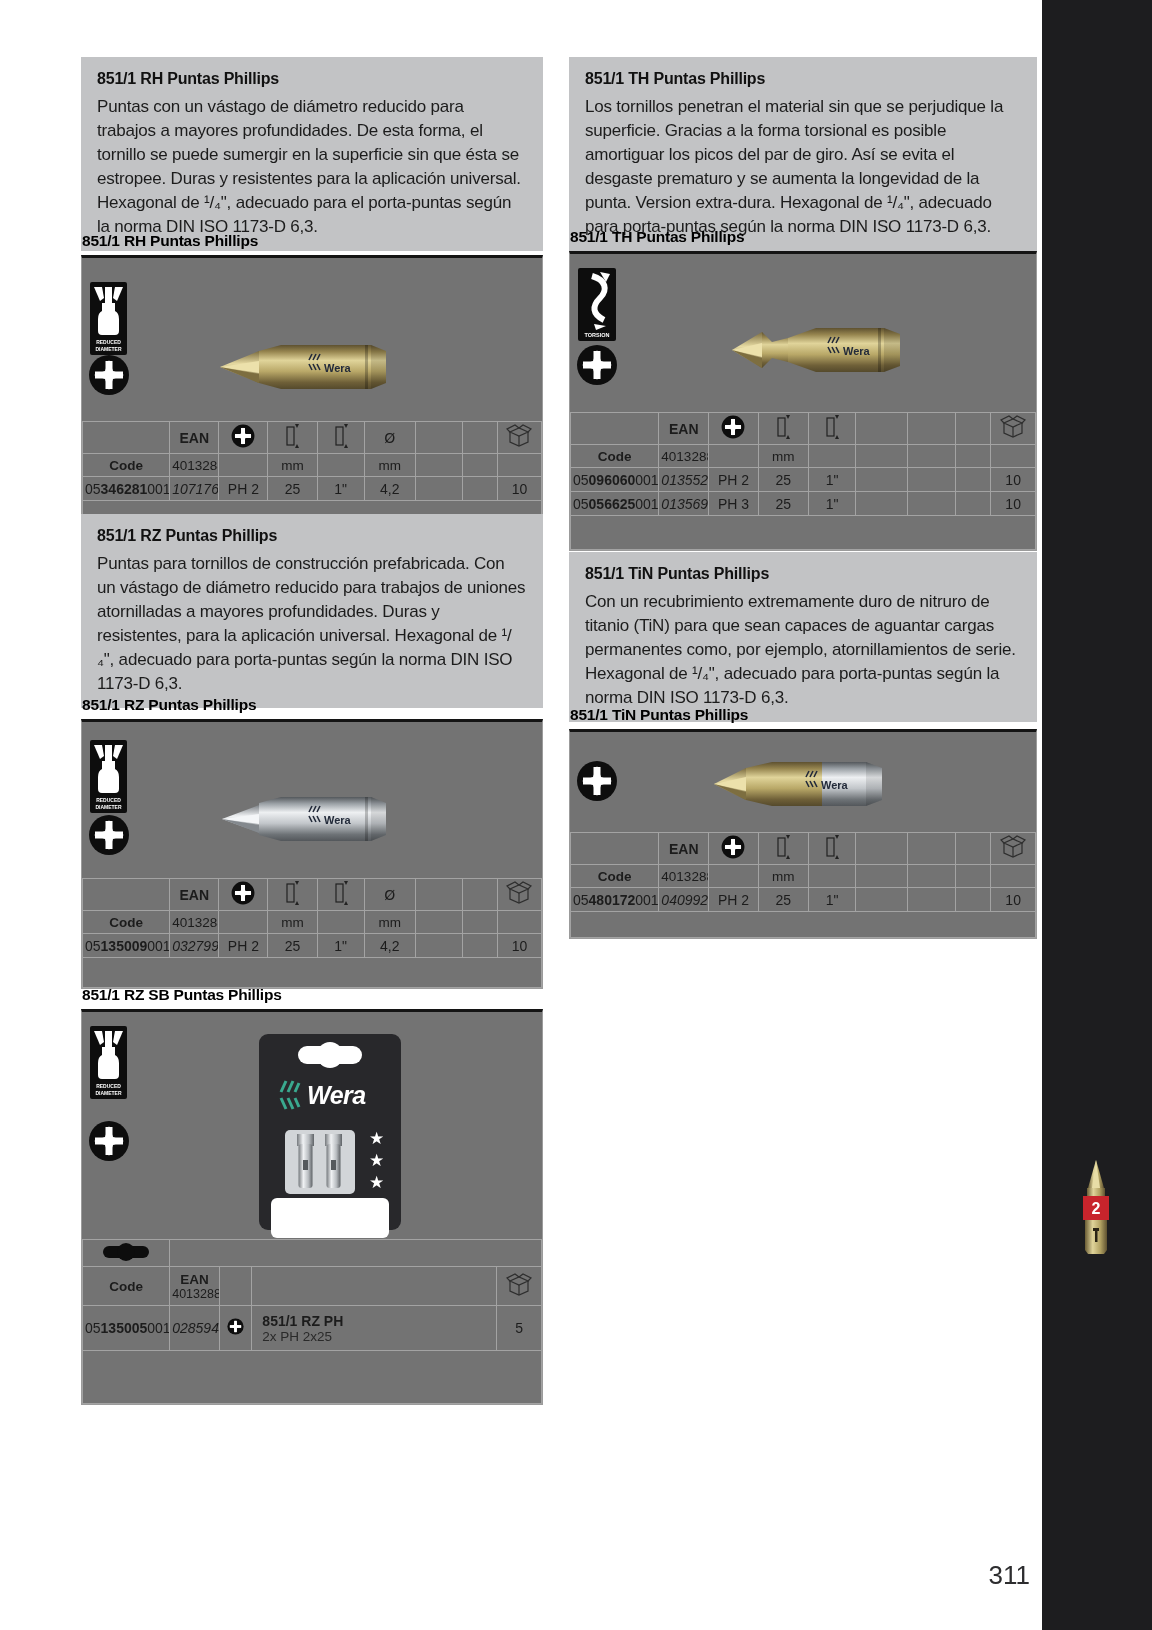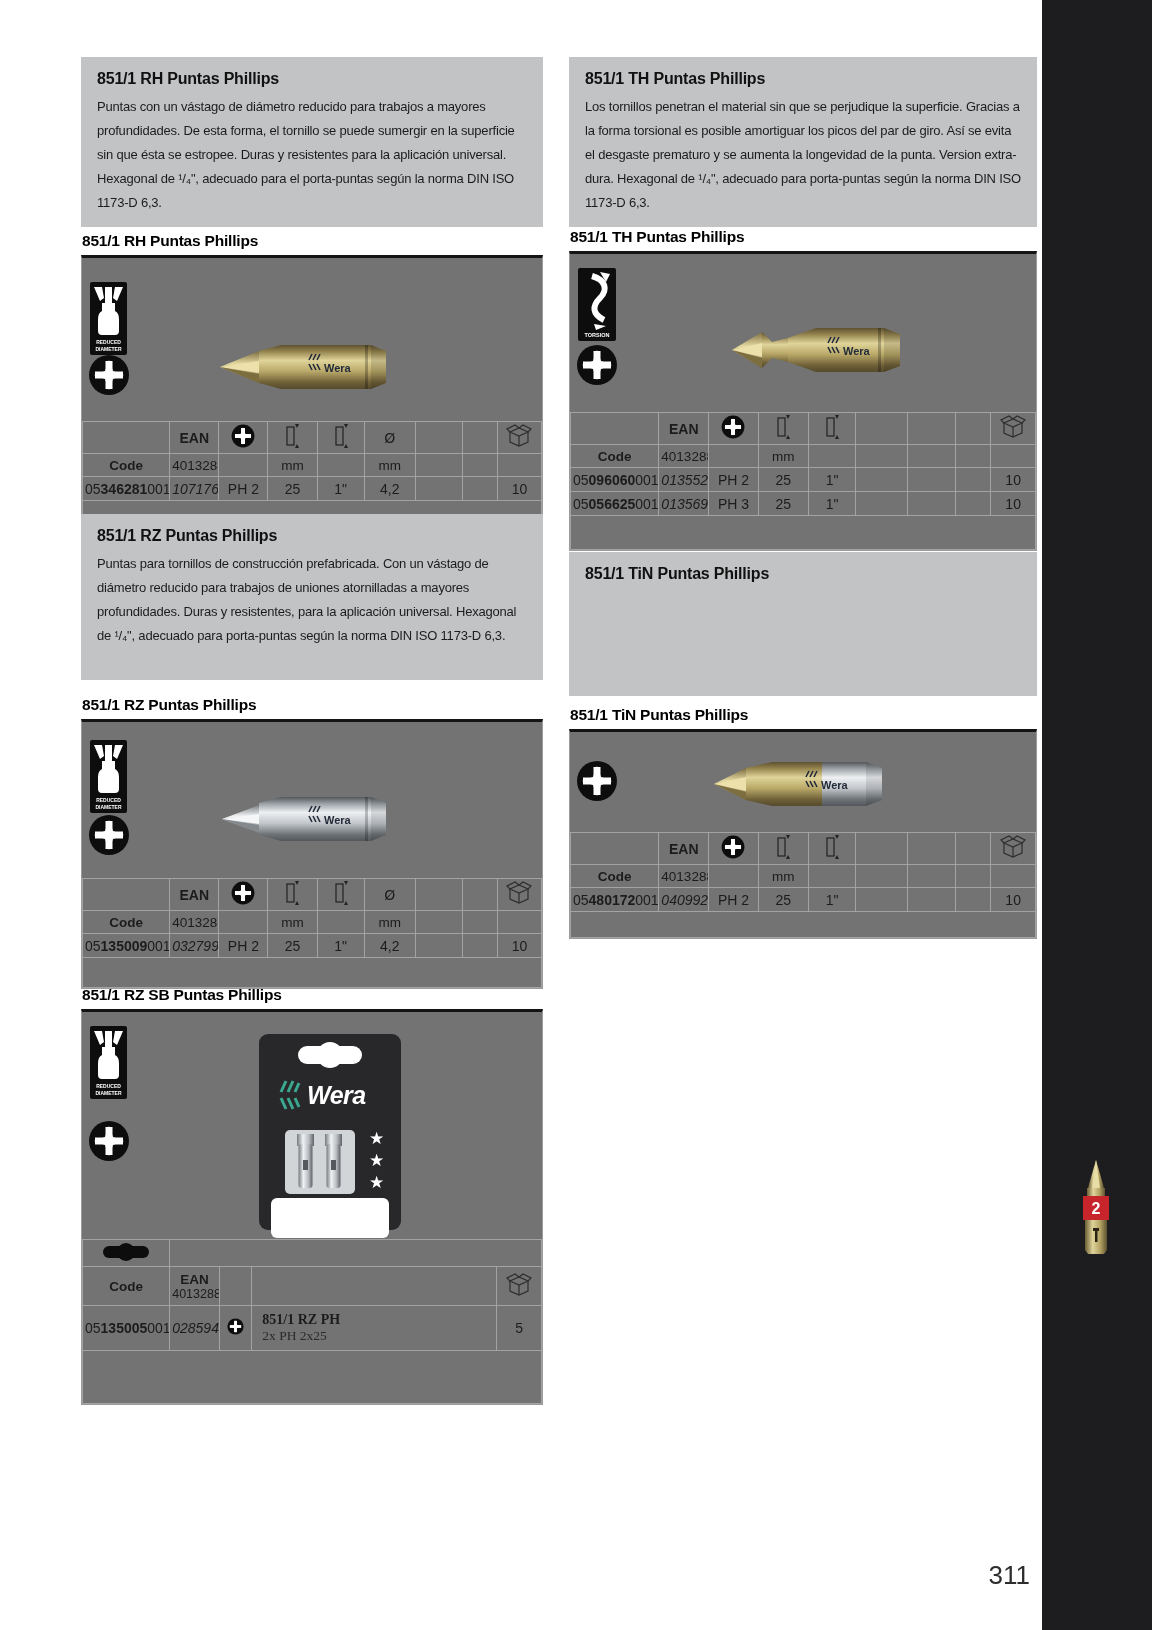--- a/index.html
+++ b/index.html
@@ -8,21 +8,21 @@
     font-family:"Liberation Sans", sans-serif;color:#1a1a1a;
     -webkit-font-smoothing:antialiased;
   }
   .black-bar{position:absolute;left:1042px;top:0;width:110px;height:1630px;background:#1d1d1f;}
   .col{position:absolute;top:0;}
   .col-left{left:81px;width:462px;}
   .col-right{left:569px;width:468px;}
 
   .desc-box{position:absolute;left:0;width:100%;background:#c2c3c5;box-sizing:border-box;padding:13px 16px 12px 16px;}
   .desc-title{font-size:16px;font-weight:bold;color:#111;margin:0 0 7px 0;letter-spacing:-0.2px;}
-  .desc-body{font-size:13px;line-height:24px;color:#1c1c1c;letter-spacing:-0.2px;}
+  .desc-body{font-size:17px;line-height:24px;color:#1c1c1c;letter-spacing:-0.2px;}
 
   .sect{position:absolute;left:0;width:100%;}
   .sect-title{font-size:15.5px;font-weight:bold;color:#000;margin:0 0 5px 1px;letter-spacing:-0.2px;}
   .product-box{border:1px solid #9b9b9b;border-top:3px solid #141414;background:#737373;}
   .image-area{position:relative;}
 
   table.grid{width:100%;border-collapse:collapse;table-layout:fixed;}
   table.grid td{border:1px solid #a3a3a3;text-align:center;vertical-align:middle;
     font-size:14px;color:#1c1c1c;padding:1px 2px;overflow:hidden;}
   table.grid tr.icon-row td{height:27px;}
@@ -441,21 +441,21 @@
         </tr>
         <tr class="data-row">
           <td class="code-cell" style="height:42px;"><span>05</span><span class="b">135005</span><span>001</span></td>
           <td class="ean-val">028594</td>
           <td><svg width="17" height="17" viewBox="0 0 42 42">
                   <circle cx="21" cy="21" r="20" fill="#0d0d0d"></circle>
                   <polygon points="21,6 25,17 36,21 25,25 21,36 17,25 6,21 17,17" fill="#fff"></polygon>
                   <rect x="17.5" y="7" width="7" height="28" fill="#fff"></rect>
                   <rect x="7" y="17.5" width="28" height="7" fill="#fff"></rect>
                 </svg></td>
-          <td style="padding-left:10px;font-family:Liberation Serif, serif;">
+          <td style="padding-left:10px;">
             <span class="rzsb-name">851/1 RZ PH</span>
             <span class="rzsb-contents">2x PH 2x25</span>
           </td>
           <td>5</td>
         </tr>
         <tr>
               <td colspan="5" style="height:50px;"></td>
             </tr>
       </tbody>
         </table>
@@ -589,20 +589,21 @@
         <tr>
               <td colspan="9" style="height:31px;"></td>
             </tr>
       </tbody>
         </table>
     </div>
   </div>
 
   <div class="desc-box" style="top:552px;min-height:144px;">
     <div class="desc-title">851/1 TiN Puntas Phillips</div>
+    <div class="desc-body">Con un recubrimiento extremamente duro de nitruro de titanio (TiN) para que sean capaces de aguantar cargas permanentes como, por ejemplo, atornillamientos de serie. Hexagonal de ¹/₄", adecuado para porta-puntas según la norma DIN ISO 1173-D 6,3.</div>
   </div>
 
   <div class="sect" style="top:706px;">
     <div class="sect-title">851/1 TiN Puntas Phillips</div>
     <div class="product-box">
       <div class="image-area" style="height:100px;">
         <div class="phillips-big" style="top:28px;">
           <svg width="42" height="42" viewBox="0 0 42 42">
             <circle cx="21" cy="21" r="20" fill="#0d0d0d"></circle>
             <polygon points="21,6 25,17 36,21 25,25 21,36 17,25 6,21 17,17" fill="#fff"></polygon>

